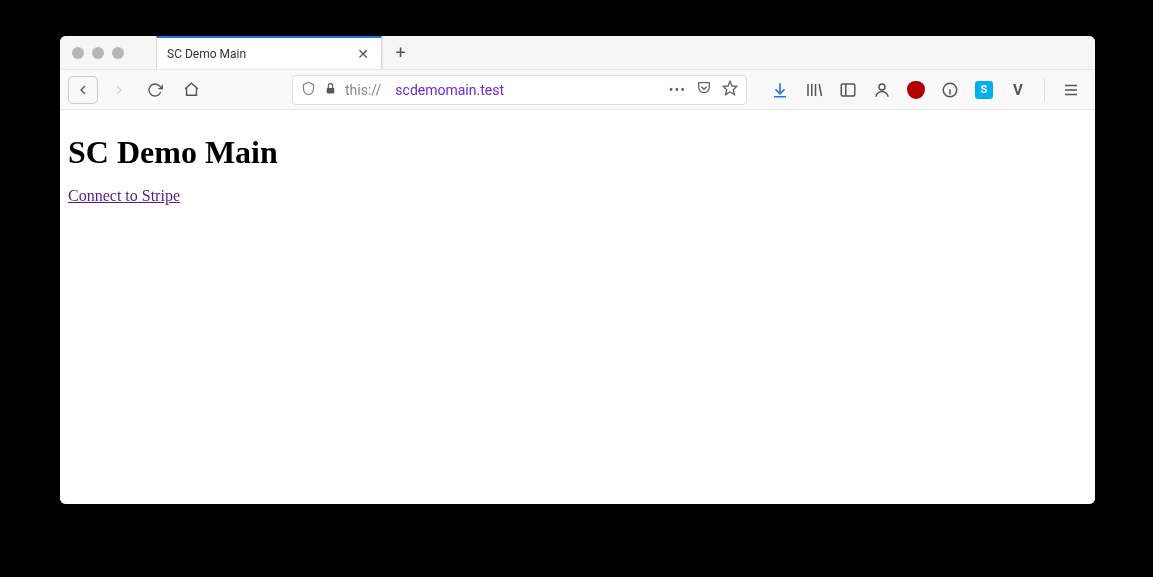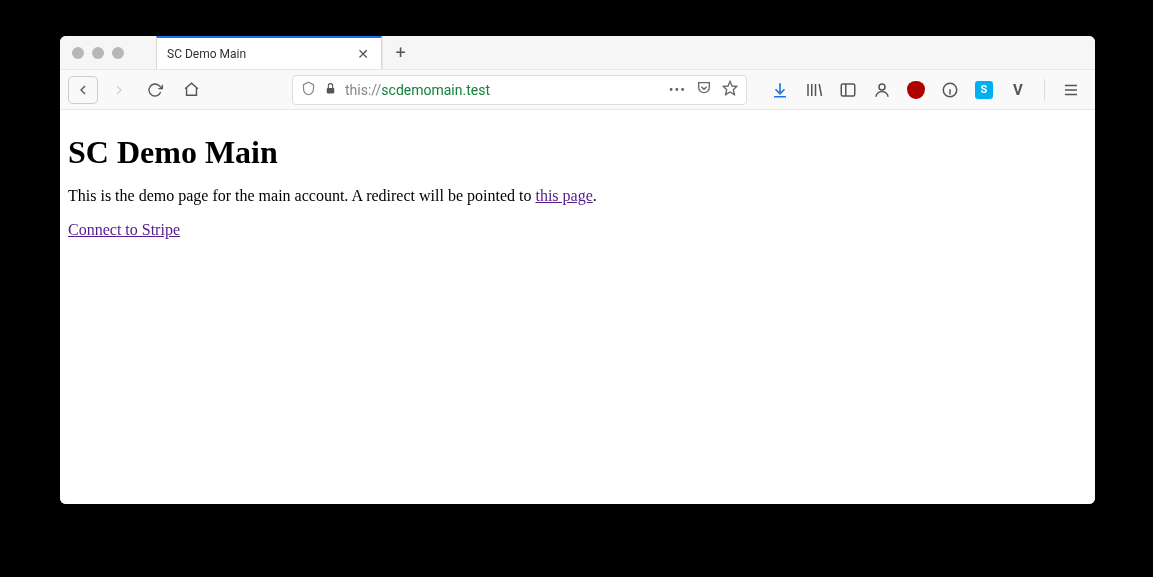--- a/index.html
+++ b/index.html
@@ -138,21 +138,21 @@
       color: #888;
     }
     .addressbar .lock {
       color: #555;
     }
     .addressbar .url {
       flex: 1;
       color: #888;
       font-size: 14px;
     }
-    .addressbar .url .host { color: #15803d; }
+    .addressbar .url .host { color: #6d28d9; margin-left: 14px; }
     .addressbar .page-actions {
       display: flex;
       align-items: center;
       gap: 10px;
       color: #666;
     }
     .spacer { flex: 1; }
     .right-icons {
       display: flex;
       align-items: center;
@@ -344,20 +344,17 @@
             <path d="M4 12h16"></path>
             <path d="M4 18h16"></path>
           </svg>
       </div>
     </div>
   </div>
 
   <div class="viewport">
     <h1>SC Demo Main</h1>
     <p>
-      <span>This is the demo page for the main account. A redirect will be pointed to </span><a href="#">this page</a><span>.</span>
-    </p>
-    <p>
       <a href="#" class="primary">Connect to Stripe</a>
     </p>
   </div>
 
 </div>
 
 </body></html>

